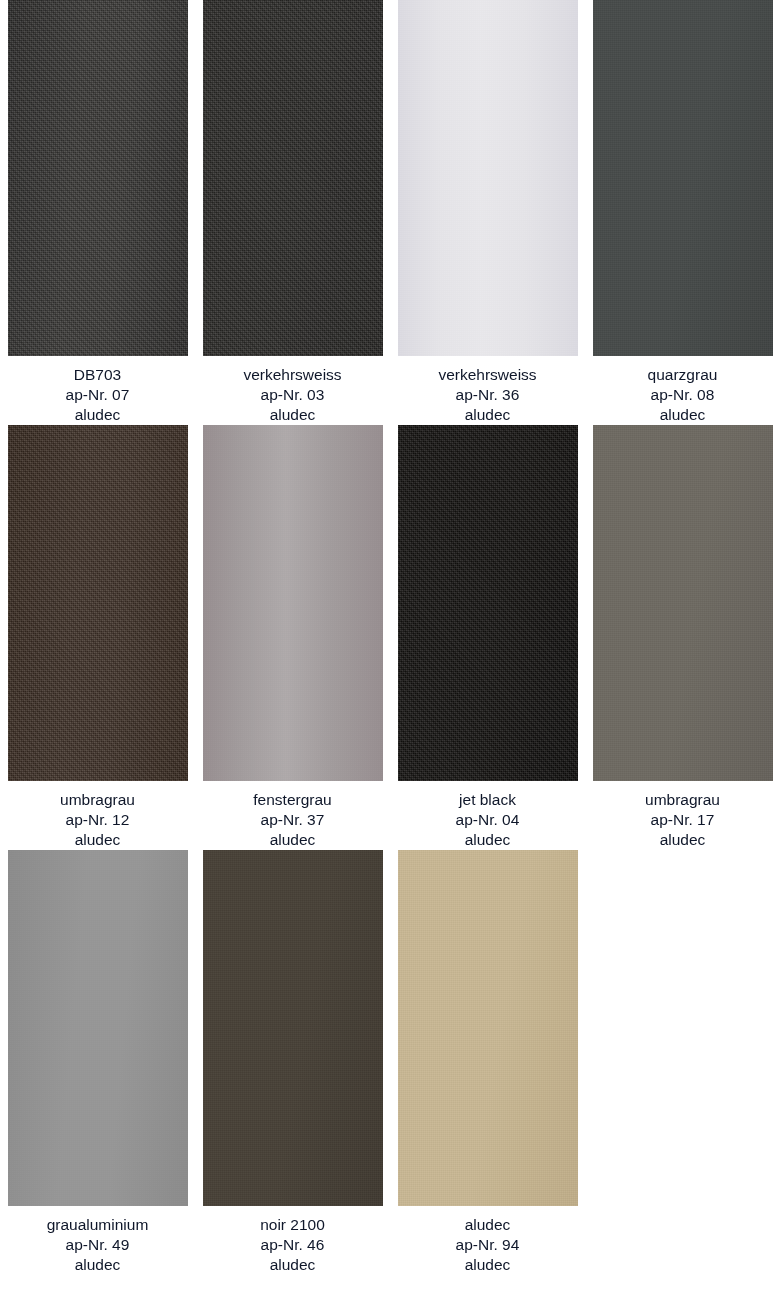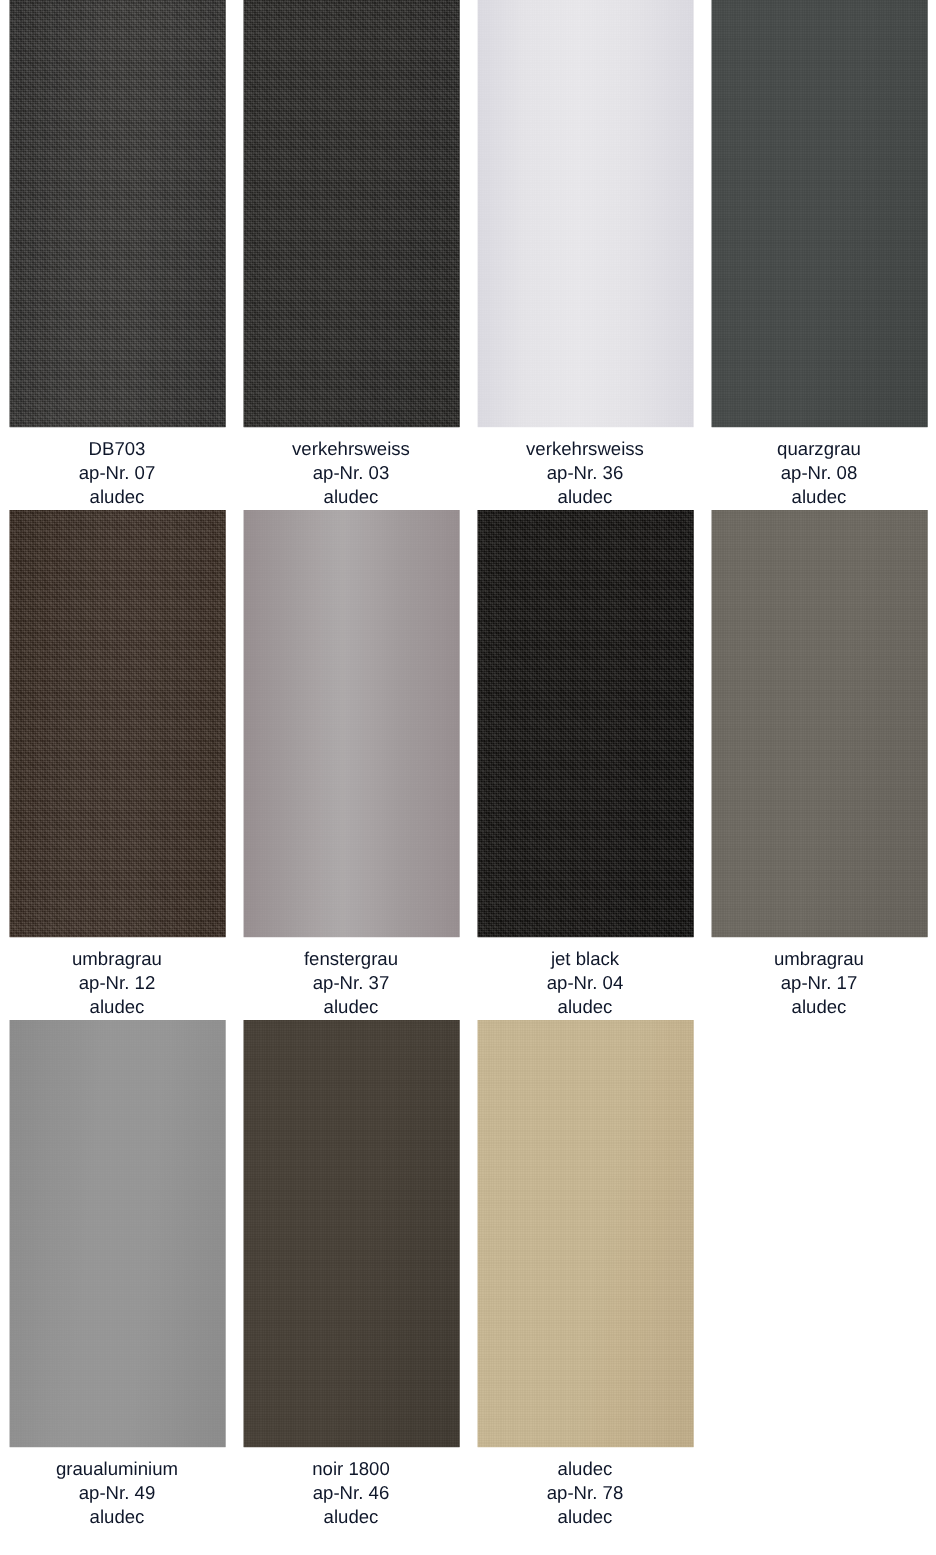--- a/index.html
+++ b/index.html
@@ -195,32 +195,32 @@
           <div>aludec</div>
         </div>
       </div>
       <div class="cell">
         <div class="swatch-wrap">
           <div class="swatch matte" title="noir 2100" style="background: rgb(72, 65, 55);">
             <div class="sheen" style="background: linear-gradient(100deg, rgb(72, 65, 55) 0%, rgb(72, 65, 55) 55%, rgb(64, 58, 49) 100%);"></div>
           </div>
         </div>
         <div class="label">
-          <div>noir 1800</div>
+          <div>noir 2100</div>
           <div>ap-Nr. 46</div>
           <div>aludec</div>
         </div>
       </div>
       <div class="cell">
         <div class="swatch-wrap">
           <div class="swatch matte" title="fango" style="background: rgb(201, 184, 148);">
             <div class="sheen" style="background: linear-gradient(100deg, rgb(201, 184, 148) 0%, rgb(201, 184, 148) 55%, rgb(192, 174, 137) 100%);"></div>
           </div>
         </div>
         <div class="label">
           <div>aludec</div>
-          <div>ap-Nr. 78</div>
+          <div>ap-Nr. 94</div>
           <div>aludec</div>
         </div>
       </div>
       <div class="cell empty"></div>
     </div>
 </div>
 
 </body></html>

